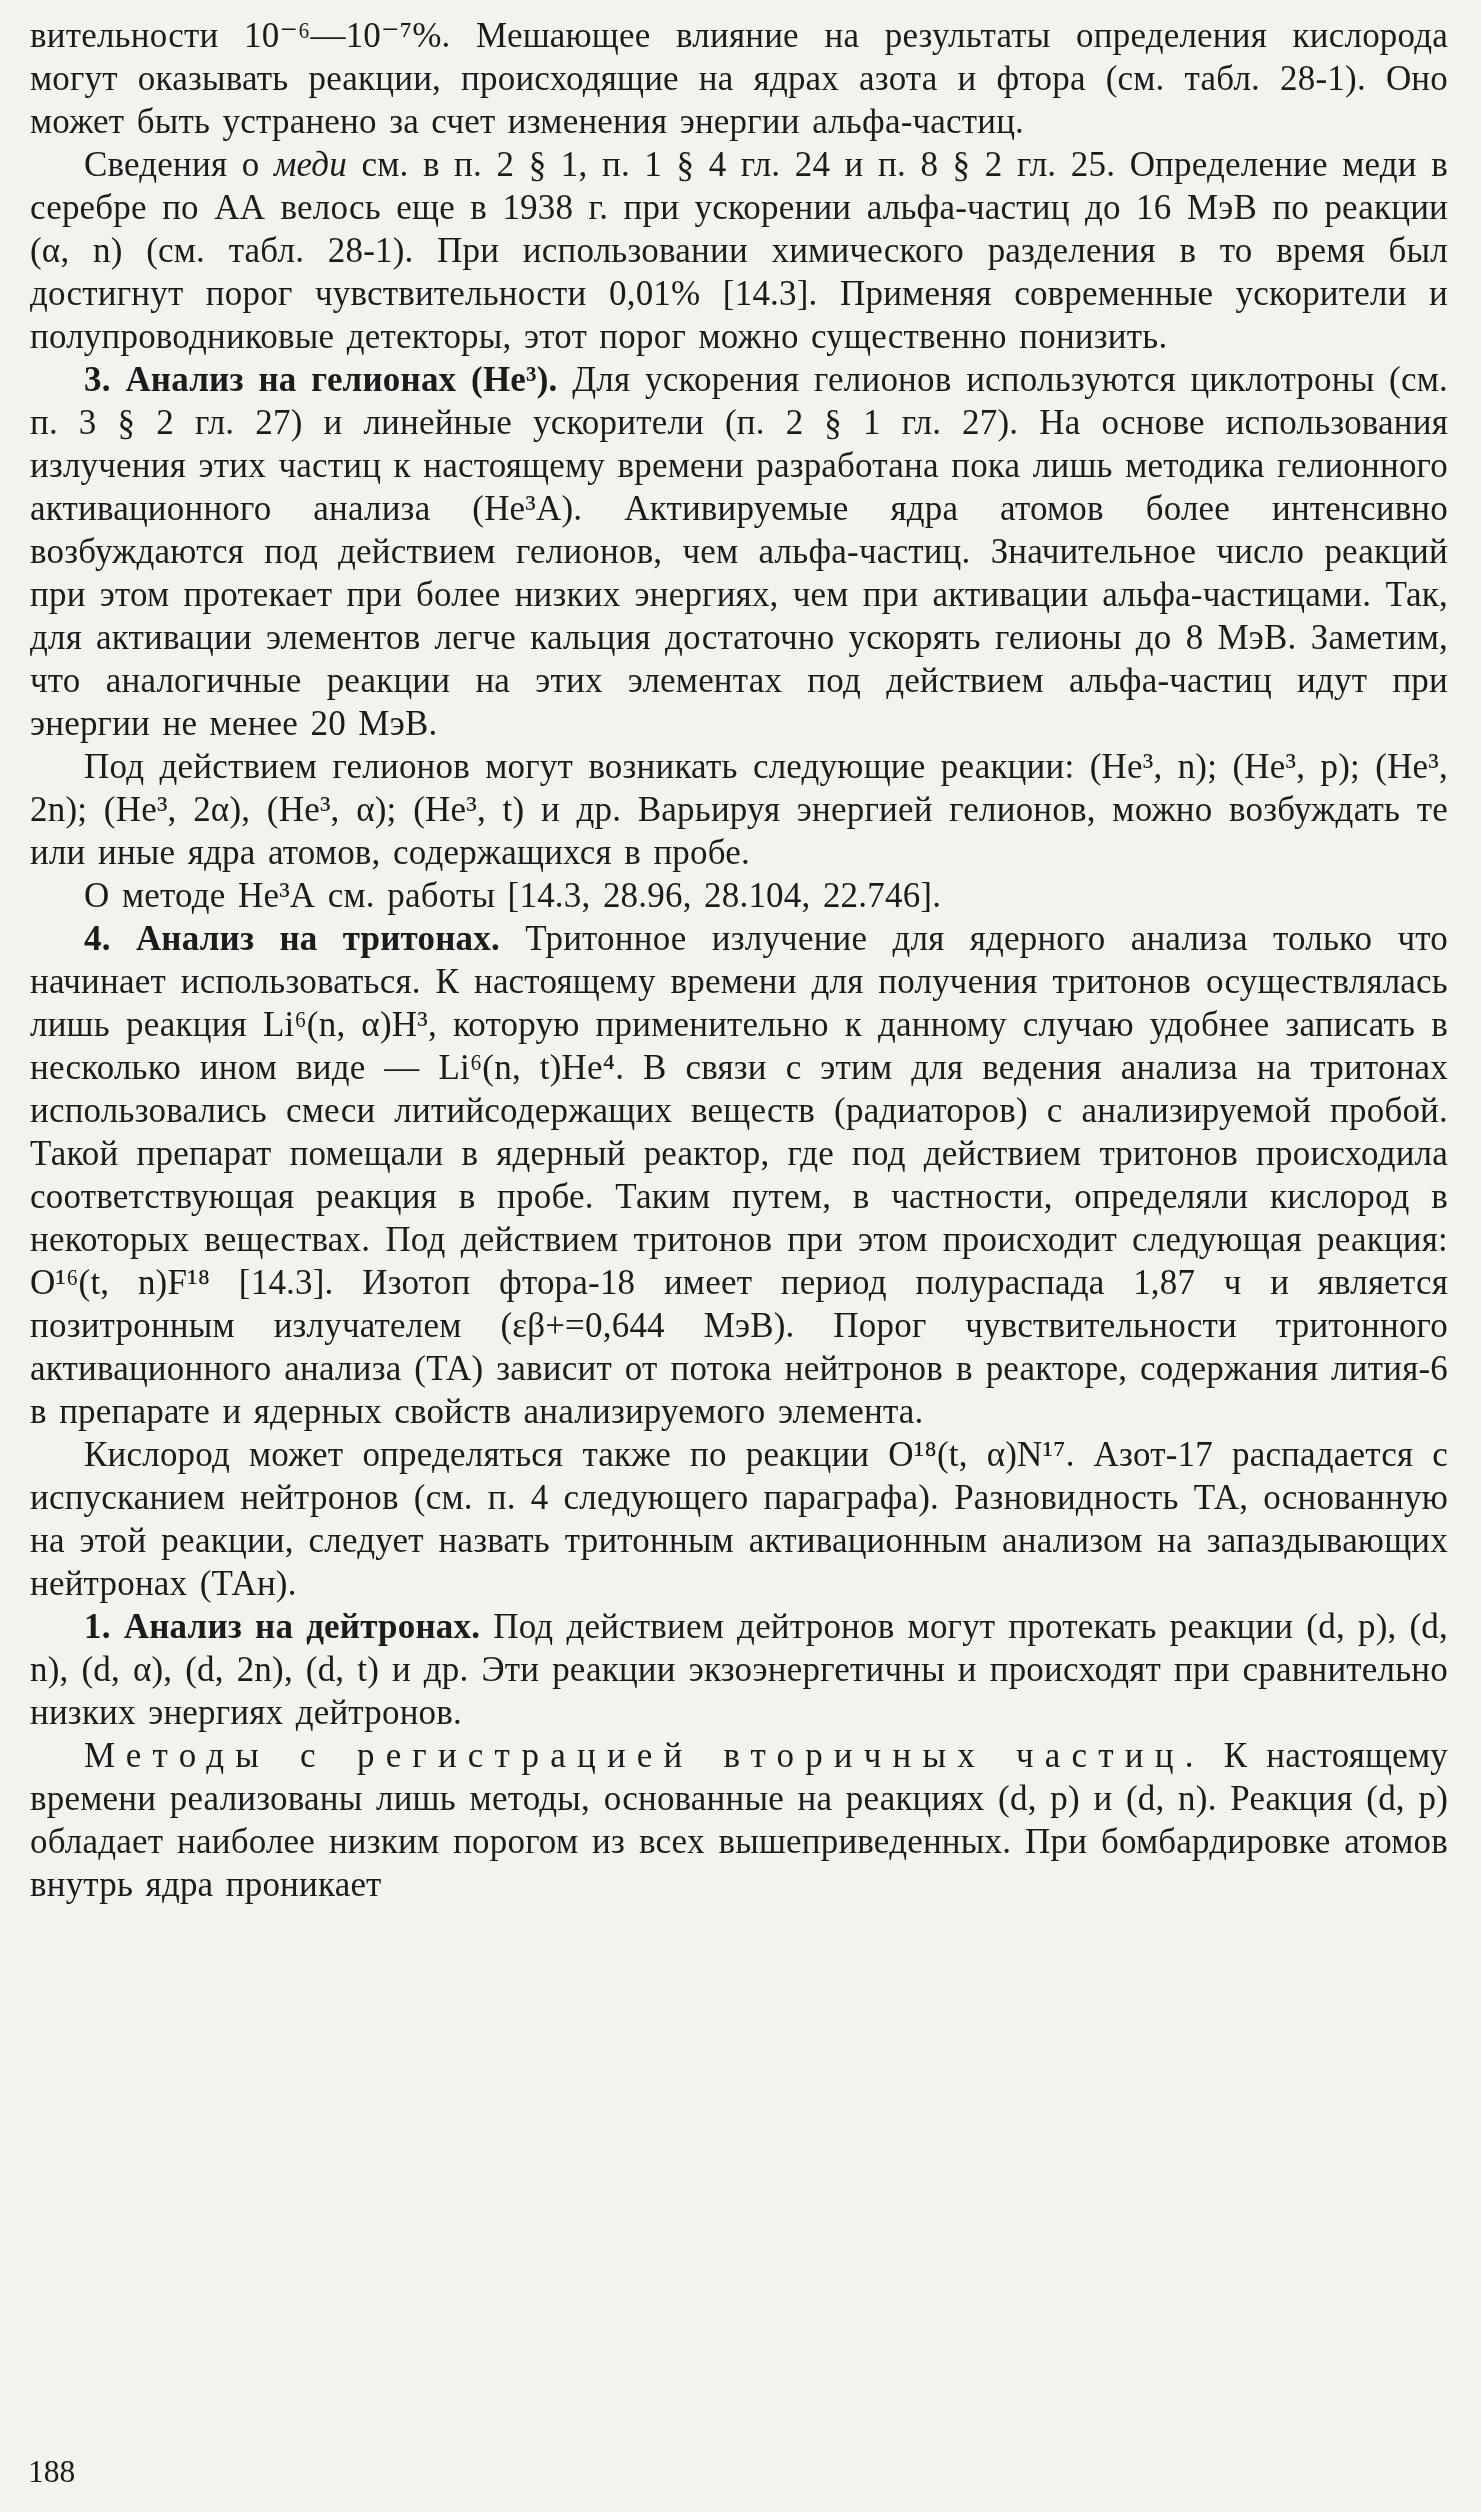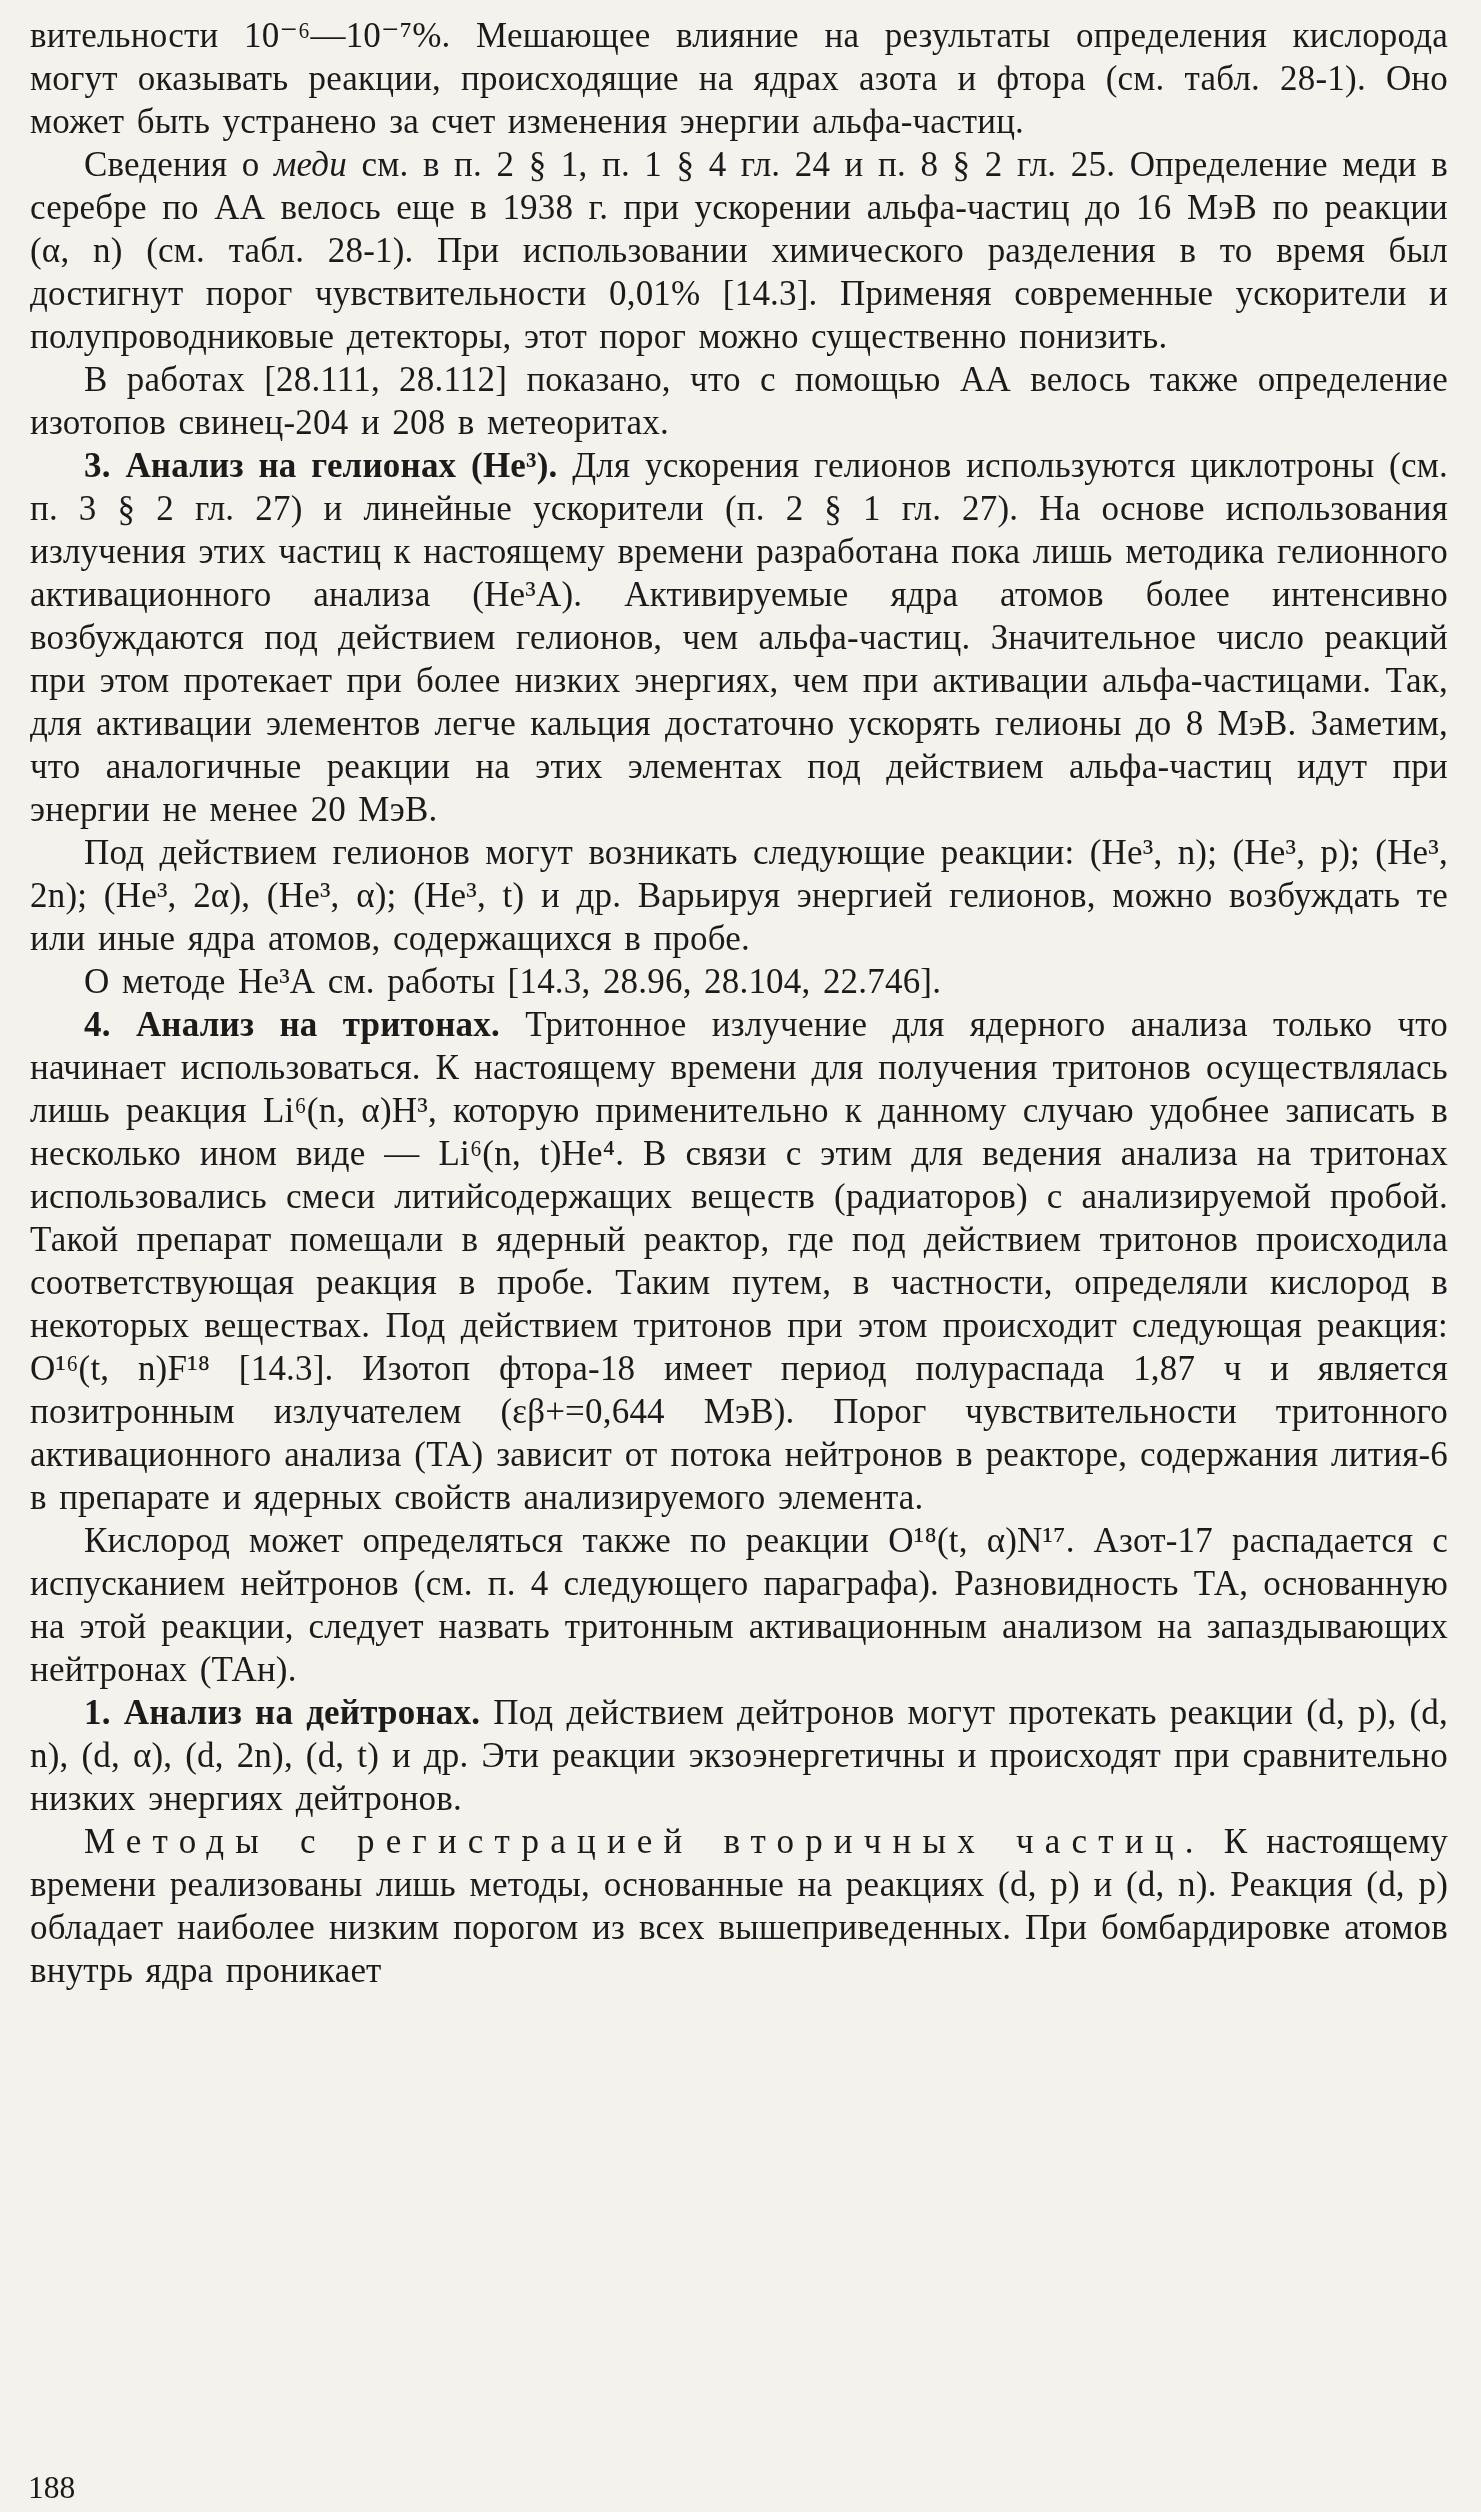--- a/index.html
+++ b/index.html
@@ -29,33 +29,32 @@
   }
   .text-block p.indent {
     text-indent: 54px;
   }
   .seg-bold { font-weight: bold; margin-top: 6px; }
   .seg-italic { font-style: italic; }
   .seg-spaced { letter-spacing: 0.32em; }
   .page-number {
     position: absolute;
     left: 28px;
-    bottom: 6px;
+    bottom: 22px;
     font-size: 31.5px;
     color: #1b1b1b;
   }
 </style>
 </head>
 <body>
 
 <div class="page">
   <div class="text-block">
       <p><span>вительности 10⁻⁶—10⁻⁷%. Мешающее влияние на результаты определения кислорода могут оказывать реакции, происходящие на ядрах азота и фтора (см. табл. 28-1). Оно может быть устранено за счет изменения энергии альфа-частиц.</span></p>
       <p class="indent"><span>Сведения о </span><span class="seg-italic">меди</span><span> см. в п. 2 § 1, п. 1 § 4 гл. 24 и п. 8 § 2 гл. 25. Определение меди в серебре по АА велось еще в 1938 г. при ускорении альфа-частиц до 16 МэВ по реакции (α, n) (см. табл. 28-1). При использовании химического разделения в то время был достигнут порог чувствительности 0,01% [14.3]. Применяя современные ускорители и полупроводниковые детекторы, этот порог можно существенно понизить.</span></p>
-      <p class="indent"><span>В работах [28.111, 28.112] показано, что с помощью АА велось также определение изотопов свинец-204 и 208 в метеоритах.</span></p>
       <p class="indent"><span class="seg-bold">3. Анализ на гелионах (He³).</span><span> Для ускорения гелионов используются циклотроны (см. п. 3 § 2 гл. 27) и линейные ускорители (п. 2 § 1 гл. 27). На основе использования излучения этих частиц к настоящему времени разработана пока лишь методика гелионного активационного анализа (He³А). Активируемые ядра атомов более интенсивно возбуждаются под действием гелионов, чем альфа-частиц. Значительное число реакций при этом протекает при более низких энергиях, чем при активации альфа-частицами. Так, для активации элементов легче кальция достаточно ускорять гелионы до 8 МэВ. Заметим, что аналогичные реакции на этих элементах под действием альфа-частиц идут при энергии не менее 20 МэВ.</span></p>
       <p class="indent"><span>Под действием гелионов могут возникать следующие реакции: (He³, n); (He³, p); (He³, 2n); (He³, 2α), (He³, α); (He³, t) и др. Варьируя энергией гелионов, можно возбуждать те или иные ядра атомов, содержащихся в пробе.</span></p>
       <p class="indent"><span>О методе He³А см. работы [14.3, 28.96, 28.104, 22.746].</span></p>
       <p class="indent"><span class="seg-bold">4. Анализ на тритонах.</span><span> Тритонное излучение для ядерного анализа только что начинает использоваться. К настоящему времени для получения тритонов осуществлялась лишь реакция Li⁶(n, α)H³, которую применительно к данному случаю удобнее записать в несколько ином виде — Li⁶(n, t)He⁴. В связи с этим для ведения анализа на тритонах использовались смеси литийсодержащих веществ (радиаторов) с анализируемой пробой. Такой препарат помещали в ядерный реактор, где под действием тритонов происходила соответствующая реакция в пробе. Таким путем, в частности, определяли кислород в некоторых веществах. Под действием тритонов при этом происходит следующая реакция: O¹⁶(t, n)F¹⁸ [14.3]. Изотоп фтора-18 имеет период полураспада 1,87 ч и является позитронным излучателем (εβ+=0,644 МэВ). Порог чувствительности тритонного активационного анализа (ТА) зависит от потока нейтронов в реакторе, содержания лития-6 в препарате и ядерных свойств анализируемого элемента.</span></p>
       <p class="indent"><span>Кислород может определяться также по реакции O¹⁸(t, α)N¹⁷. Азот-17 распадается с испусканием нейтронов (см. п. 4 следующего параграфа). Разновидность ТА, основанную на этой реакции, следует назвать тритонным активационным анализом на запаздывающих нейтронах (ТАн).</span></p>
       <p class="indent"><span class="seg-bold">1. Анализ на дейтронах.</span><span> Под действием дейтронов могут протекать реакции (d, p), (d, n), (d, α), (d, 2n), (d, t) и др. Эти реакции экзоэнергетичны и происходят при сравнительно низких энергиях дейтронов.</span></p>
       <p class="indent"><span class="seg-spaced">Методы с регистрацией вторичных частиц.</span><span> К настоящему времени реализованы лишь методы, основанные на реакциях (d, p) и (d, n). Реакция (d, p) обладает наиболее низким порогом из всех вышеприведенных. При бомбардировке атомов внутрь ядра проникает</span></p>
     </div>
   <div class="page-number">188</div>
 </div>

